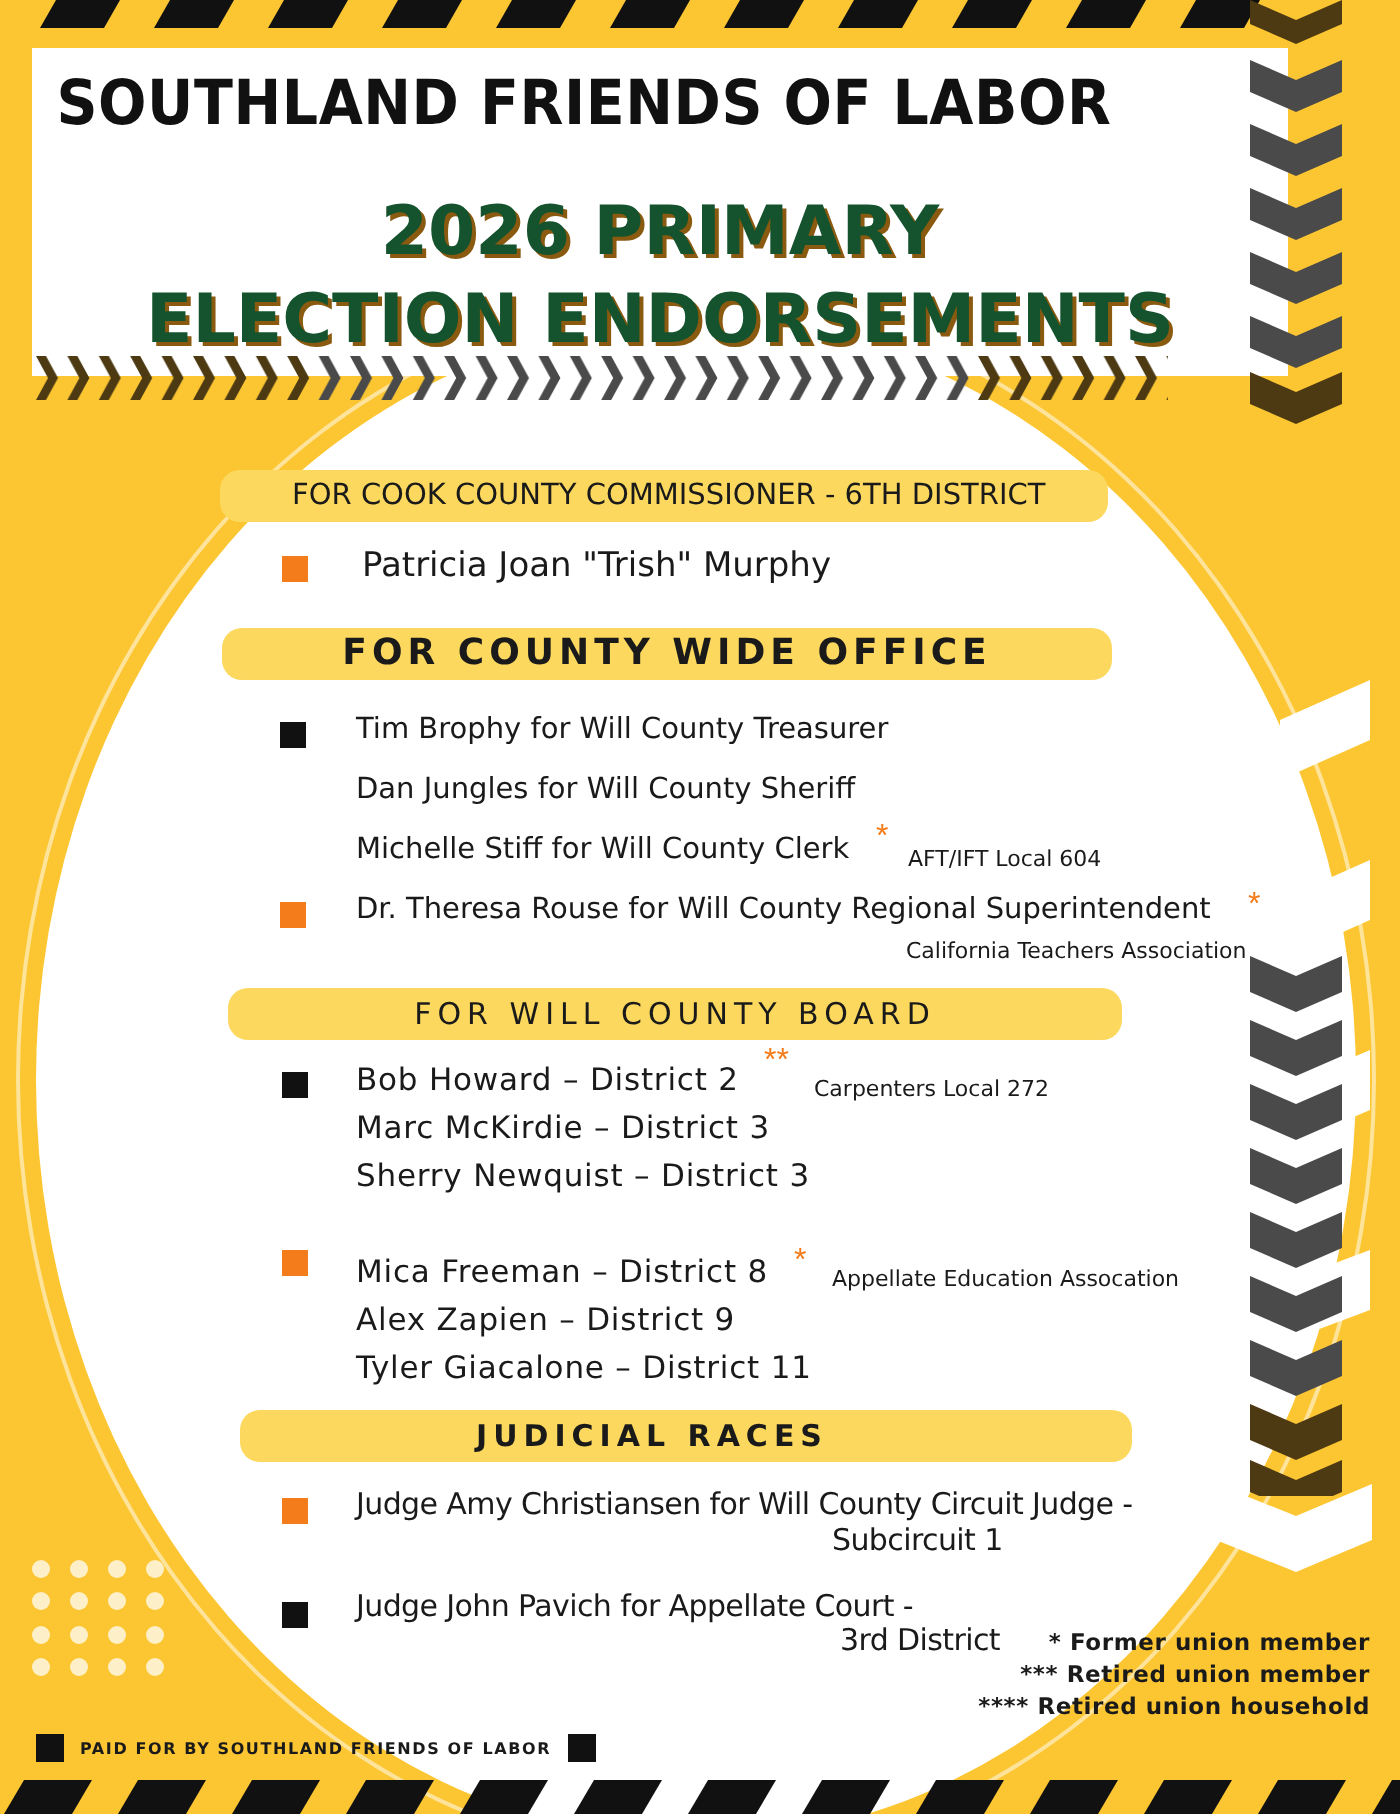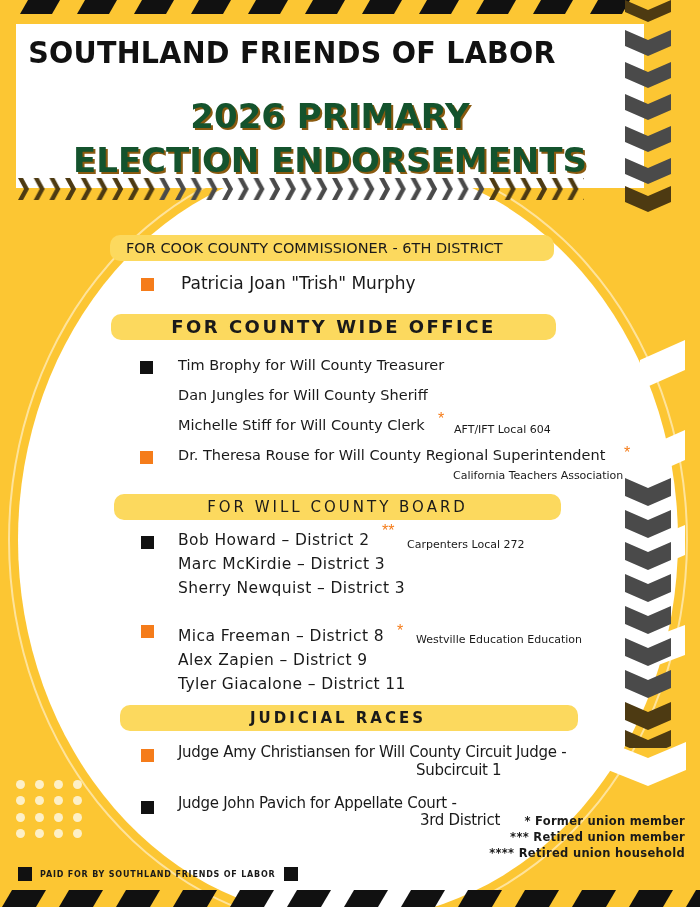--- a/index.html
+++ b/index.html
@@ -107,21 +107,21 @@
       <polygon points="0,96 23,106 46,96 46,114 23,124 0,114" fill="#4a4a4a"></polygon>
       <polygon points="0,128 23,138 46,128 46,146 23,156 0,146" fill="#4a4a4a"></polygon>
       <polygon points="0,160 23,170 46,160 46,178 23,188 0,178" fill="#4a4a4a"></polygon>
       <polygon points="0,192 23,202 46,192 46,210 23,220 0,210" fill="#4a4a4a"></polygon>
       <polygon points="0,224 23,234 46,224 46,242 23,252 0,242" fill="#4d3a12"></polygon>
       <polygon points="0,252 23,262 46,252 46,268 23,278 0,268" fill="#4d3a12"></polygon>
     </g>
   </svg>
 
   <div class="pill" style="left:110px;top:235px;width:444px;">
-    <span style="padding-left:16px;font-size:14.5px;">FOR COOK COUNTY COMMISSIONER - 6TH DISTRICT</span>
+    <span style="padding-left:36px;font-size:14.5px;">FOR COOK COUNTY COMMISSIONER - 6TH DISTRICT</span>
   </div>
   <div class="bullet orange" style="left:141px;top:278px;"></div>
   <div class="item" style="left:181px;top:273px;font-size:17px;">Patricia Joan "Trish" Murphy</div>
 
   <div class="pill" style="left:111px;top:314px;width:445px;">
     <span style="text-align:center;font-weight:bold;letter-spacing:2.5px;font-size:18px;">FOR COUNTY WIDE OFFICE</span>
   </div>
   <div class="bullet black" style="left:140px;top:361px;"></div>
   <div class="item" style="left:178px;top:387px;font-size:14.5px;">Dan Jungles for Will County Sheriff</div>
   <div class="item" style="left:178px;top:357px;font-size:14.5px;">Tim Brophy for Will County Treasurer</div>
@@ -138,25 +138,25 @@
   </div>
   <div class="bullet black" style="left:141px;top:536px;"></div>
   <div class="item" style="left:178px;top:531px;font-size:15.5px;letter-spacing:0.4px;">Bob Howard – District 2</div>
   <div class="star" style="left:382px;top:522px;">**</div>
   <div class="note" style="left:407px;top:538px;">Carpenters Local 272</div>
   <div class="item" style="left:178px;top:555px;font-size:15.5px;letter-spacing:0.4px;">Marc McKirdie – District 3</div>
   <div class="item" style="left:178px;top:579px;font-size:15.5px;letter-spacing:0.4px;">Sherry Newquist – District 3</div>
   <div class="bullet orange" style="left:141px;top:625px;"></div>
   <div class="item" style="left:178px;top:627px;font-size:15.5px;letter-spacing:0.4px;">Mica Freeman – District 8</div>
   <div class="star" style="left:397px;top:622px;">*</div>
-  <div class="note" style="left:416px;top:633px;">Westville Education Education</div>
+  <div class="note" style="left:416px;top:633px;">Appellate Education Assocation</div>
   <div class="item" style="left:178px;top:651px;font-size:15.5px;letter-spacing:0.4px;">Alex Zapien – District 9</div>
   <div class="item" style="left:178px;top:675px;font-size:15.5px;letter-spacing:0.4px;">Tyler Giacalone – District 11</div>
 
-  <div class="pill" style="left:120px;top:705px;width:446px;padding-left:12px;">
+  <div class="pill" style="left:120px;top:705px;width:446px;">
     <span style="padding-left:118px;font-weight:bold;letter-spacing:3px;font-size:15px;">JUDICIAL RACES</span>
   </div>
   <div class="bullet orange" style="left:141px;top:749px;"></div>
   <div class="item" style="left:178px;top:743px;font-size:15px;letter-spacing:-0.3px;">Judge Amy Christiansen for Will County Circuit Judge -</div>
   <div class="item" style="left:416px;top:761px;font-size:15px;letter-spacing:-0.3px;">Subcircuit 1</div>
   <div class="bullet black" style="left:141px;top:801px;"></div>
   <div class="item" style="left:178px;top:794px;font-size:15px;letter-spacing:-0.3px;">Judge John Pavich for Appellate Court -</div>
   <div class="item" style="left:420px;top:811px;font-size:15px;letter-spacing:-0.3px;">3rd District</div>
 
   <div class="dots">

